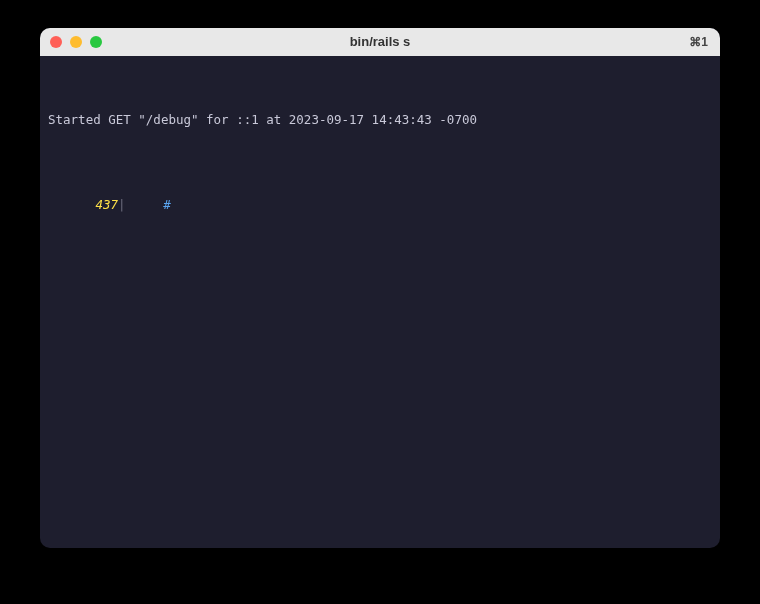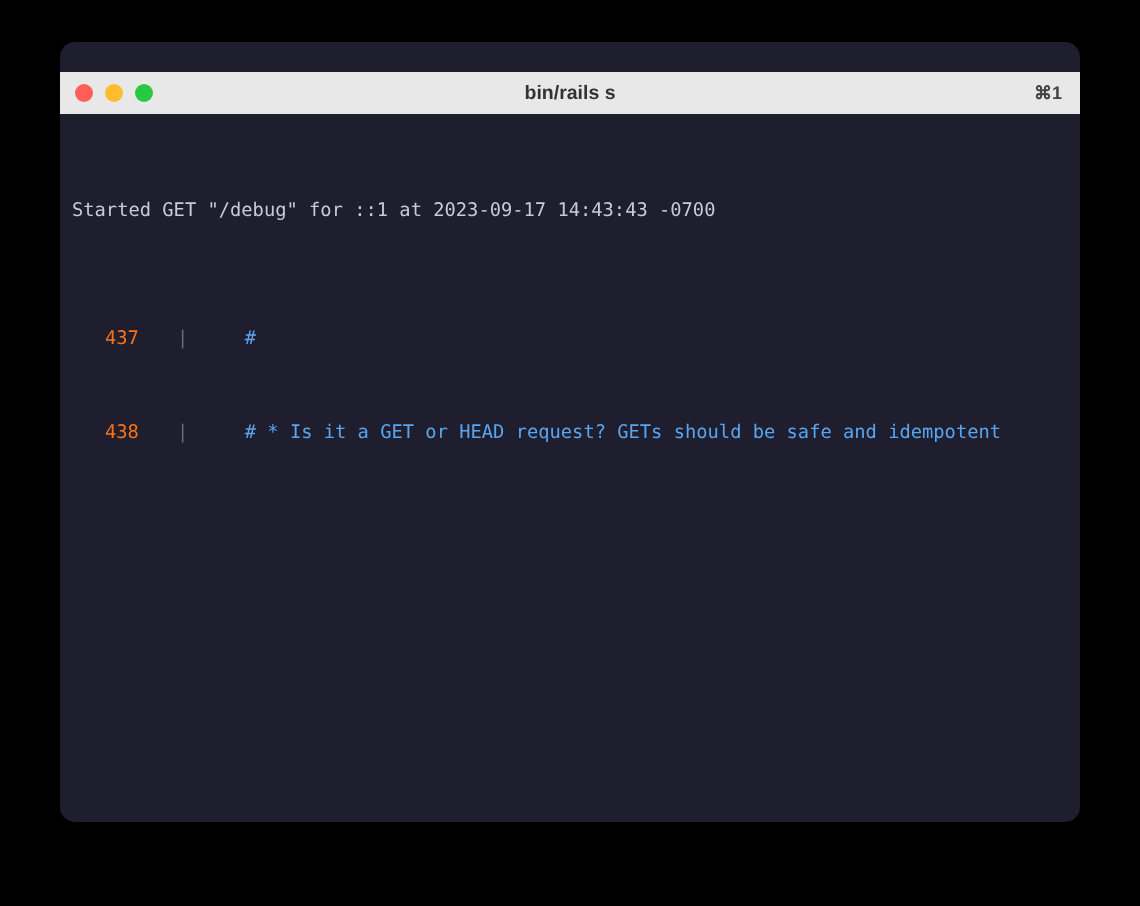--- a/index.html
+++ b/index.html
@@ -23,21 +23,20 @@
       overflow: hidden;
       box-shadow: 0 10px 40px rgba(0,0,0,0.5);
     }
     .titlebar {
       height: 28px;
       background: #e8e8e8;
       display: flex;
       align-items: center;
       padding: 0 10px;
       position: relative;
-      margin-top: 20px;
     }
     .traffic-lights { display: flex; gap: 8px; }
     .tl { width: 12px; height: 12px; border-radius: 50%; }
     .tl.red { background: #ff5f57; }
     .tl.yellow { background: #febc2e; }
     .tl.green { background: #28c840; }
     .title {
       position: absolute;
       left: 50%;
       transform: translateX(-50%);
@@ -56,23 +55,25 @@
     }
     .terminal {
       padding: 10px 8px;
       color: #c9c9d9;
       white-space: pre-wrap;
       word-break: break-all;
       font-family: 'SF Mono', Monaco, Menlo, Consolas, monospace;
     }
     .line { display: block; }
     .lineno {
-      color: #f97316;
+      color: #fde047;
       display: inline-block;
       width: 48px;
+      text-align: right;
+      font-style: italic;
     }
     .gutter {
       color: #c9c9d9;
       display: inline-block;
       width: 22px;
     }
     .pipe { color: #6a6a7a; }
     .comment { color: #5aa5f0; }
     .plain { color: #c9c9d9; }
   </style>
@@ -87,21 +88,20 @@
       <div class="tl green"></div>
     </div>
     <div class="title">bin/rails s</div>
     <div class="title-right">⌘1</div>
   </div>
 
   <div class="terminal">
     <span class="line plain">Started GET "/debug" for ::1 at 2023-09-17 14:43:43 -0700</span>
 
     <span class="line"><span class="gutter"></span><span class="lineno">437</span><span class="pipe">|     </span><span class="comment">#</span></span>
-    <span class="line"><span class="gutter"></span><span class="lineno">438</span><span class="pipe">|     </span><span class="comment"># * Is it a GET or HEAD request? GETs should be safe and idempotent</span></span>
     
     
     
     
     
     
     
 
     
     

